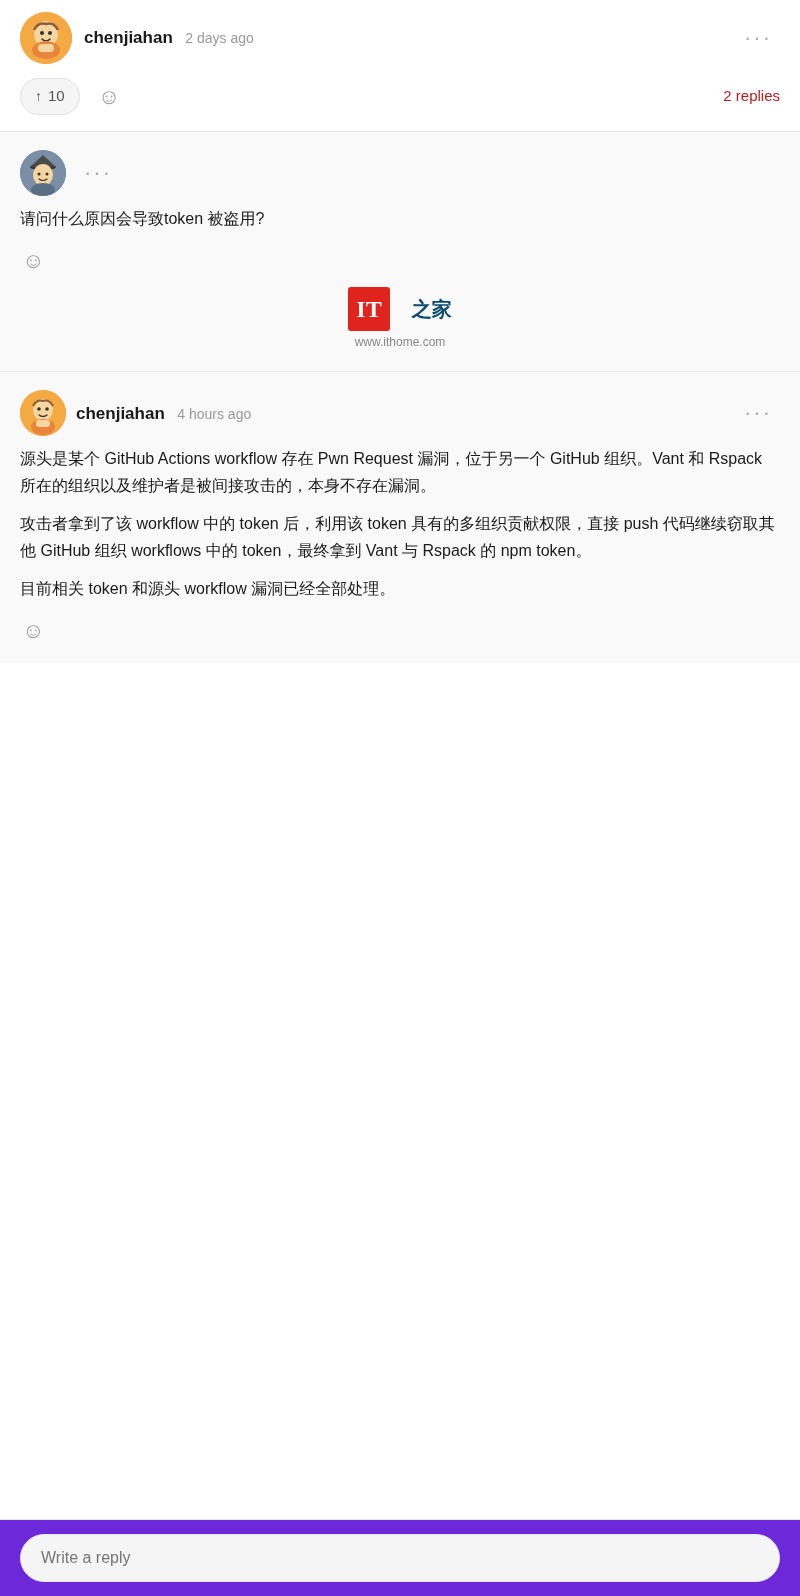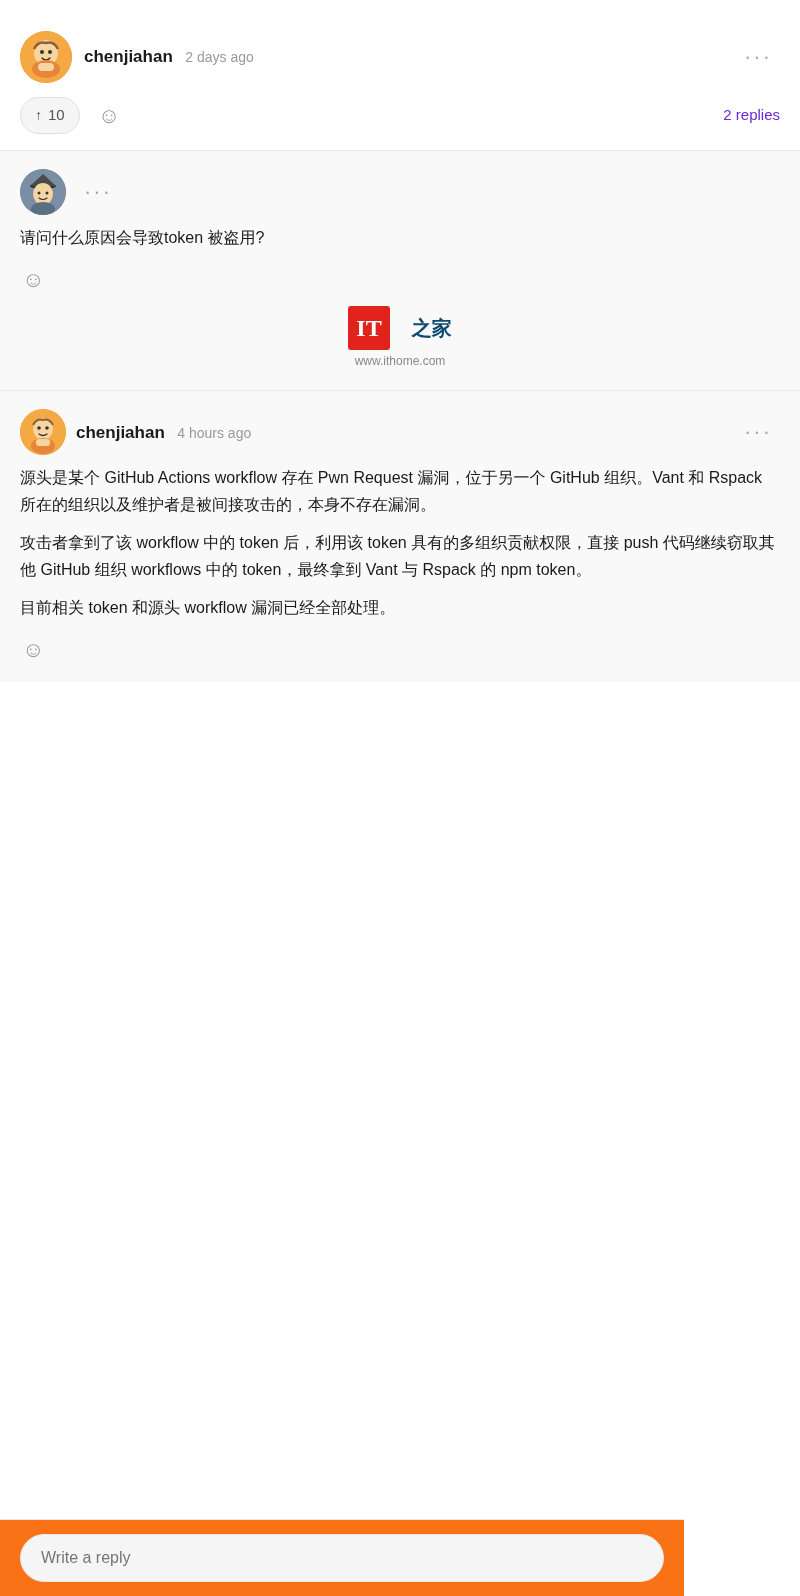--- a/index.html
+++ b/index.html
@@ -7,21 +7,21 @@
       font-family: -apple-system, BlinkMacSystemFont, "Segoe UI", "PingFang SC", "Helvetica Neue", Arial, sans-serif;
       background: #fff;
       width: 800px;
       min-height: 1596px;
       color: #1a1a1a;
       font-size: 16px;
       line-height: 1.5;
     }
 
     .comment-block {
-      padding: 31px 20px 16px 20px;
+      padding: 12px 20px 16px 20px;
       border-bottom: 1px solid #e8e8e8;
       background: #fff;
     }
 
     .comment-header {
       display: flex;
       align-items: center;
       margin-bottom: 14px;
     }
 
@@ -117,21 +117,21 @@
 
     .emoji-btn {
       cursor: pointer;
       font-size: 22px;
       color: #999;
       padding: 2px;
     }
 
     .replies-count {
       font-size: 15px;
-      color: #6d28d9;
+      color: #b91c1c;
     }
 
     
     .replies-section {
       background: #f9f9f9;
       padding: 0;
     }
 
     .reply-block {
       padding: 18px 20px 14px 20px;
@@ -192,22 +192,22 @@
     .ithome-url {
       font-size: 12px;
       color: #888;
     }
 
     
     .write-reply-section {
       position: fixed;
       bottom: 0;
       left: 0;
-      width: 684px;
-      background: #f97316;
+      width: 800px;
+      background: #6d28d9;
       border-top: 1px solid #e8e8e8;
       padding: 14px 20px;
     }
 
     .write-reply-input {
       width: 100%;
       background: #f5f5f5;
       border: 1px solid #e8e8e8;
       border-radius: 24px;
       padding: 14px 20px;

